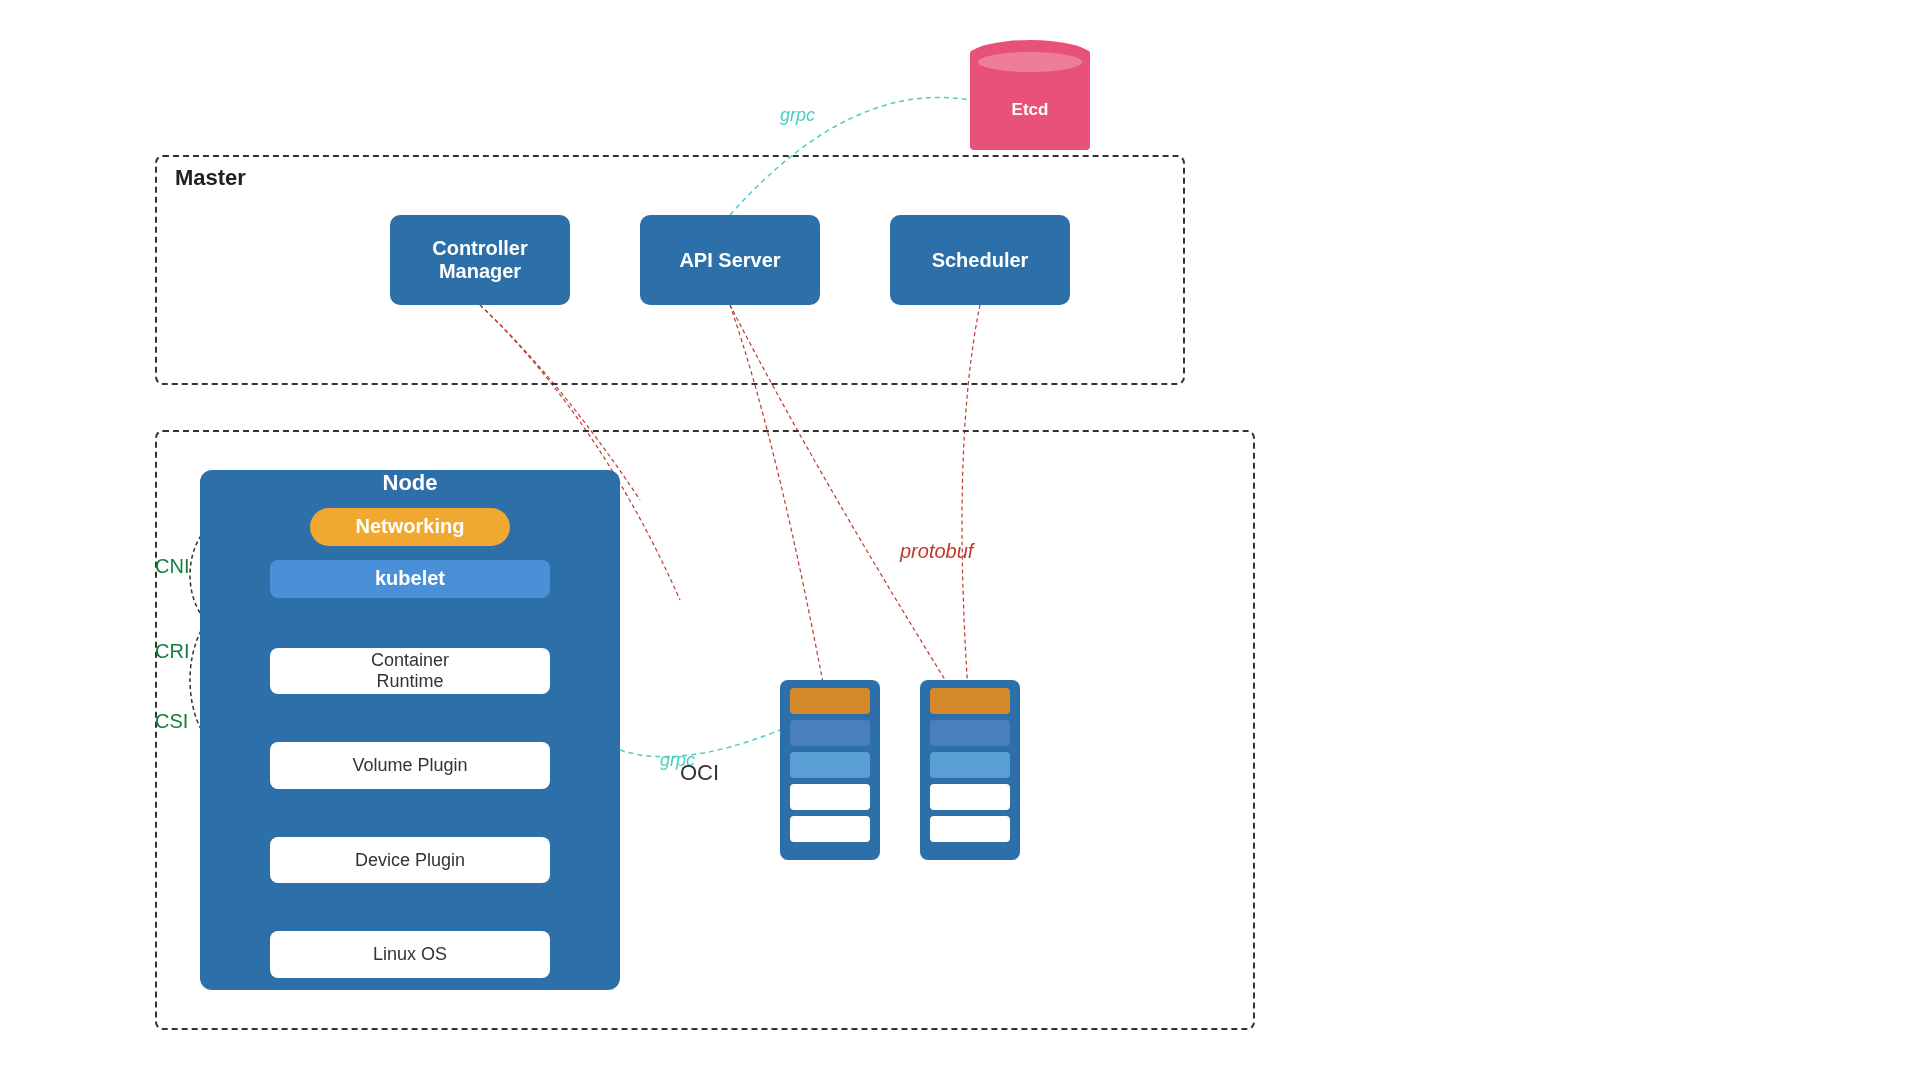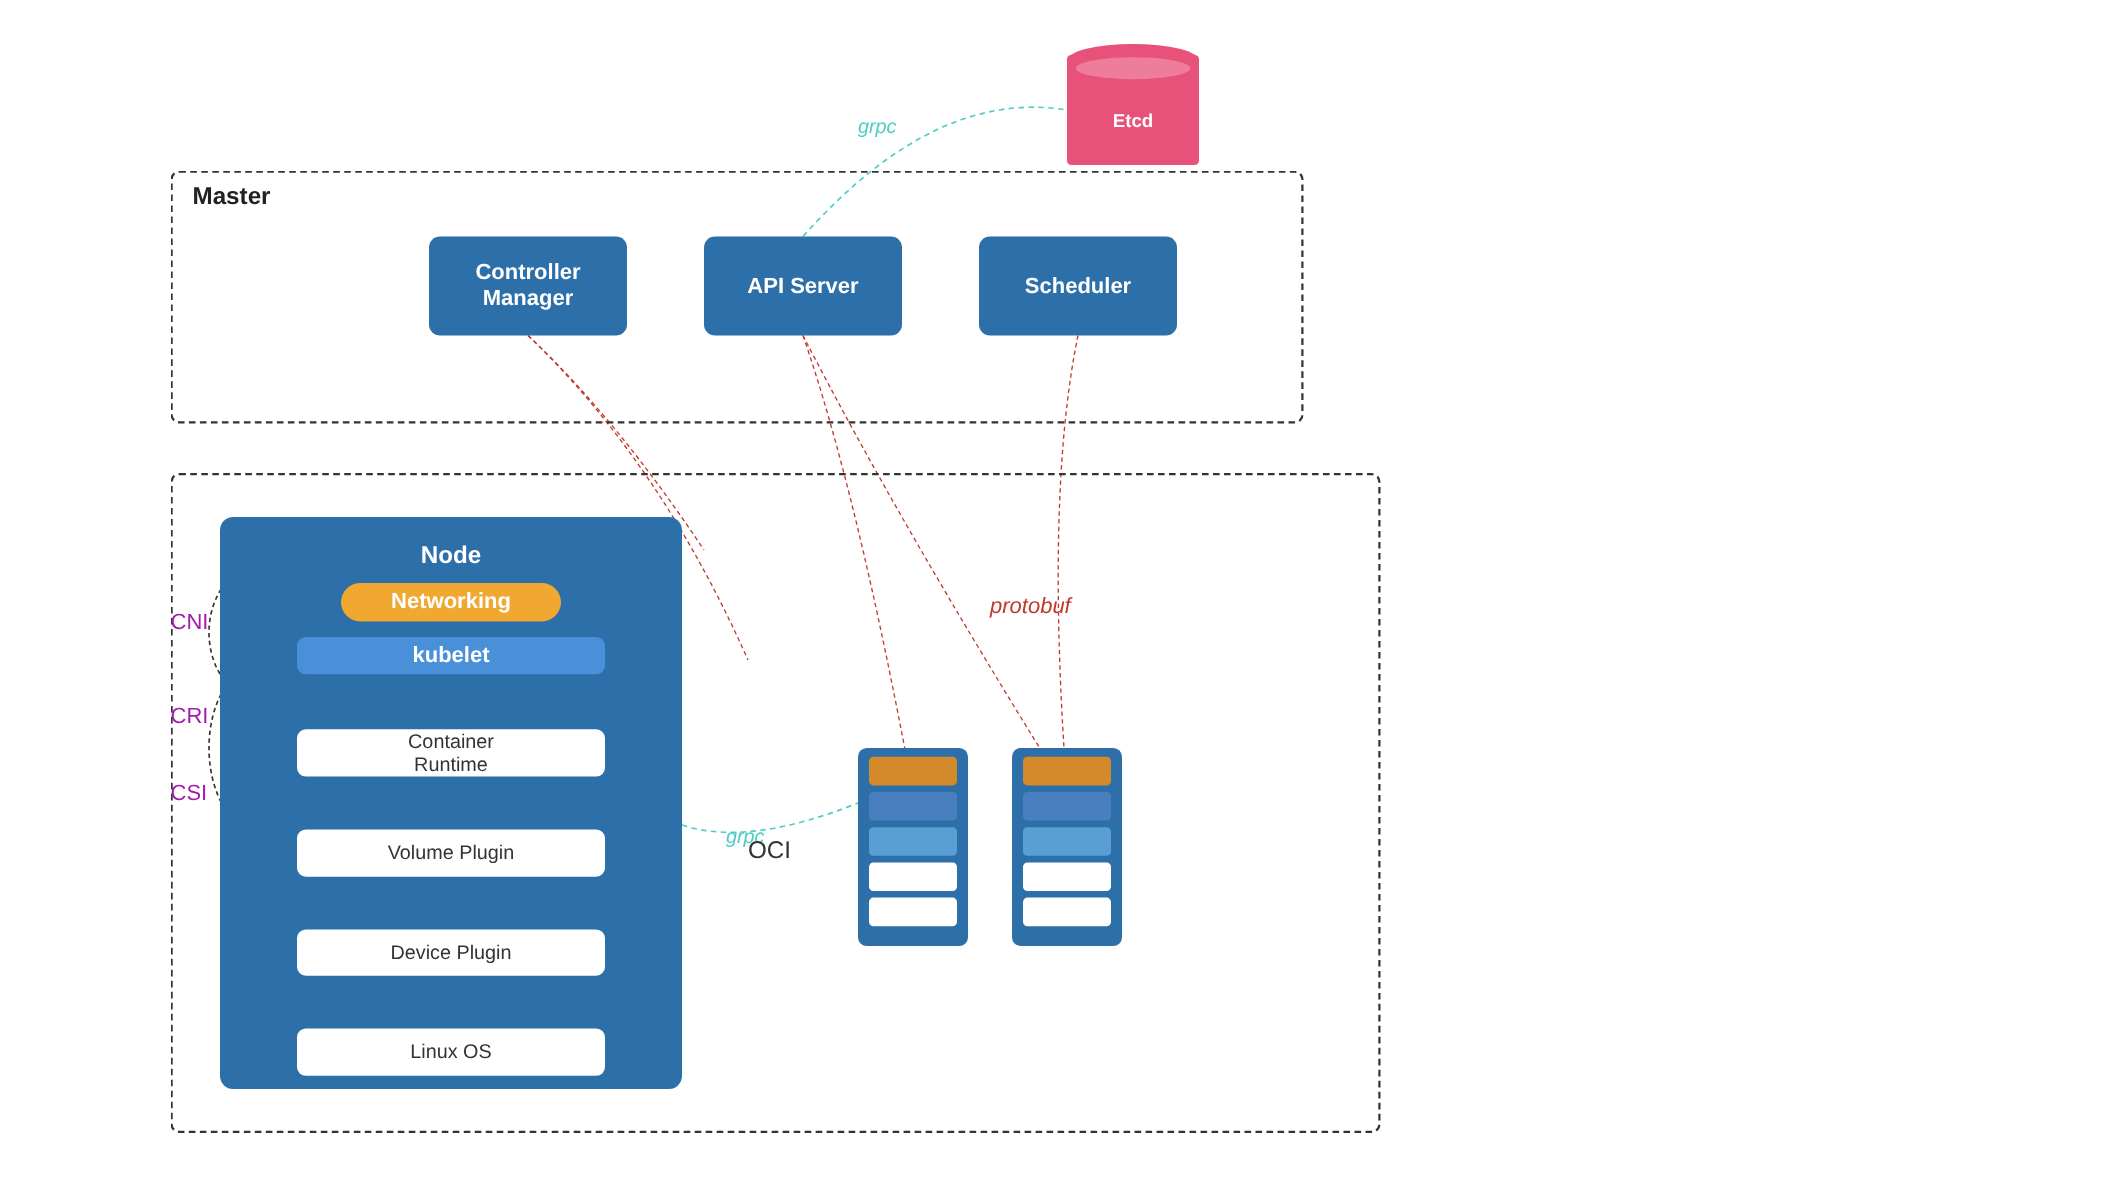--- a/index.html
+++ b/index.html
@@ -140,21 +140,21 @@
       background: #2d6fa8;
       border-radius: 12px;
       display: flex;
       flex-direction: column;
       align-items: center;
     }
     .node-title {
       color: white;
       font-size: 22px;
       font-weight: 700;
-      margin-top: 22px;
+      margin-top: 0;
       margin-bottom: 12px;
     }
     .networking-box {
       background: #f0a830;
       border-radius: 24px;
       color: white;
       font-size: 20px;
       font-weight: 600;
       width: 200px;
       height: 44px;
@@ -187,21 +187,21 @@
       align-items: center;
       justify-content: center;
       margin-bottom: 12px;
       text-align: center;
       margin-top: 36px;
     }
     
     .side-label {
       position: absolute;
       font-size: 20px;
-      color: #a21caf;
+      color: #15803d;
       font-weight: 400;
     }
     .cni-label { top: 555px; left: 155px; }
     .cri-label { top: 640px; left: 155px; }
     .csi-label { top: 710px; left: 155px; }
     
     .oci-label {
       position: absolute;
       top: 760px;
       left: 680px;

